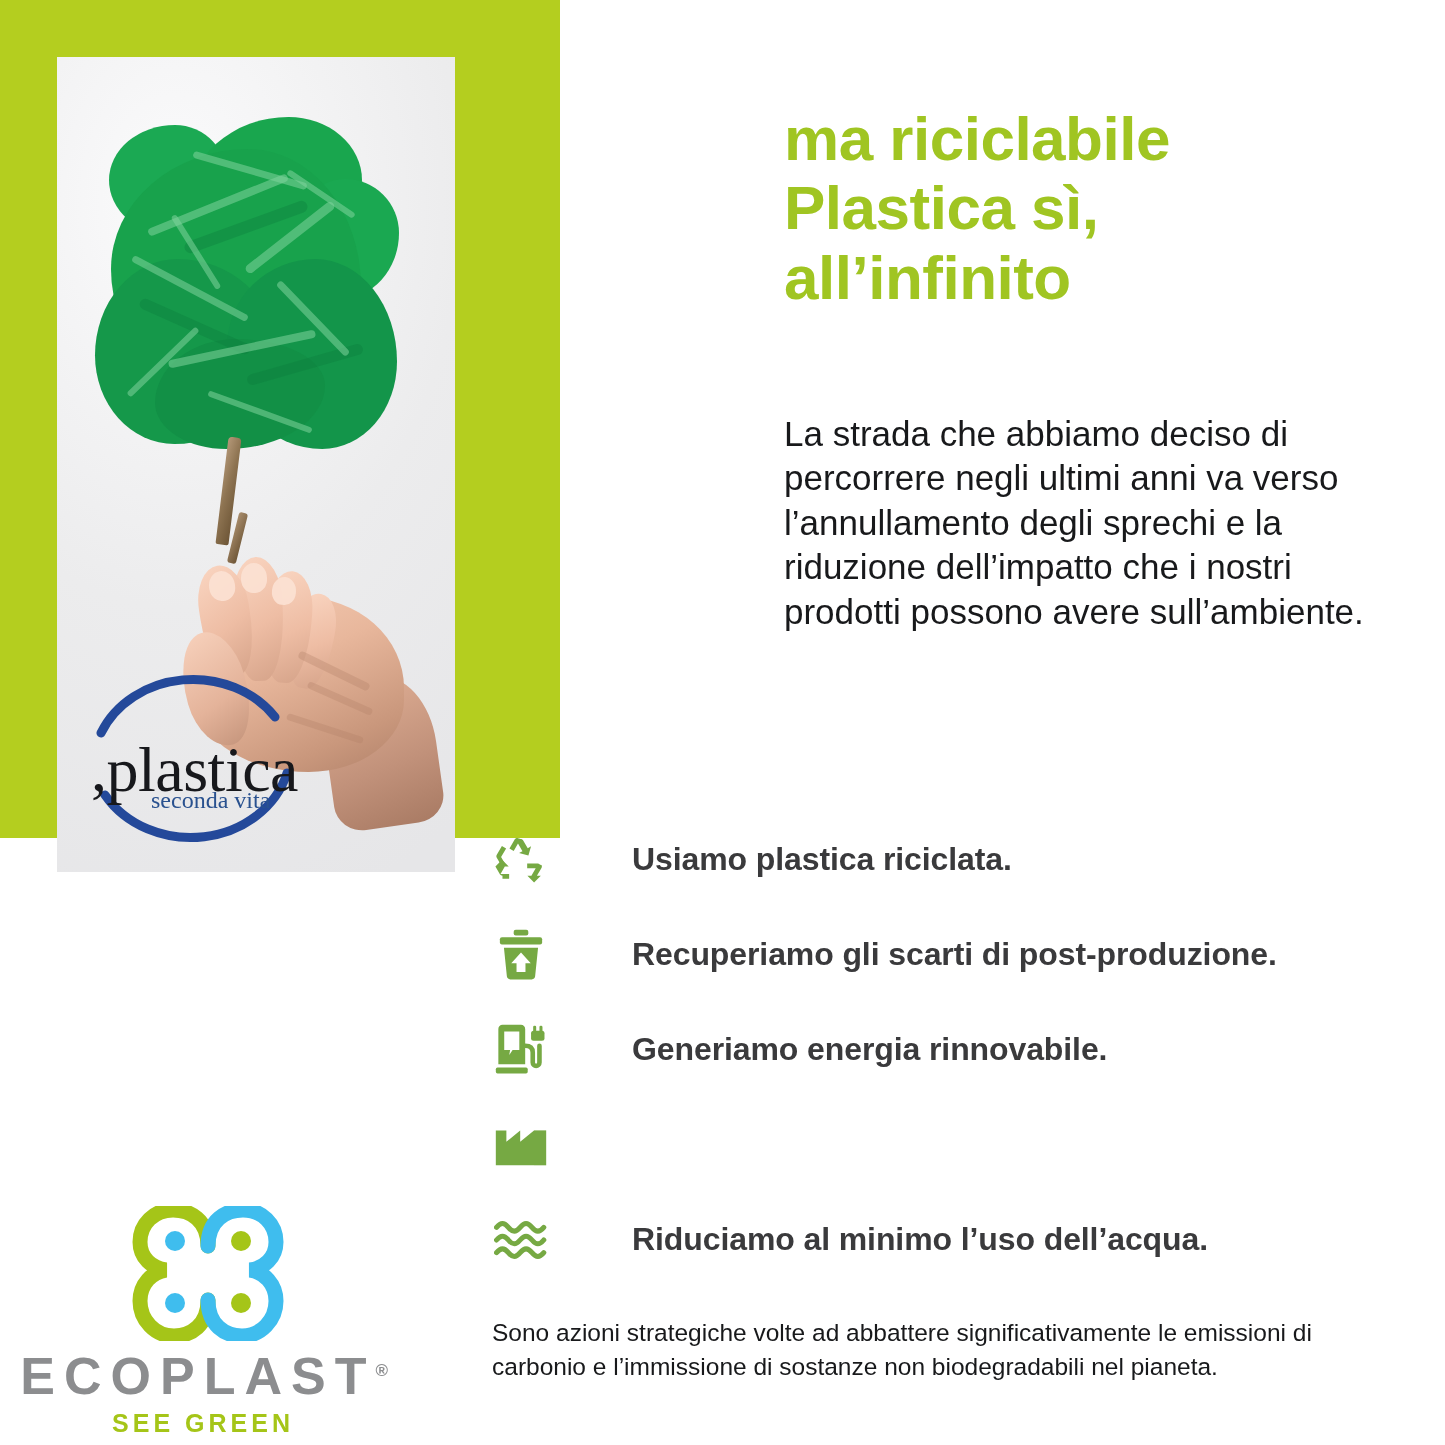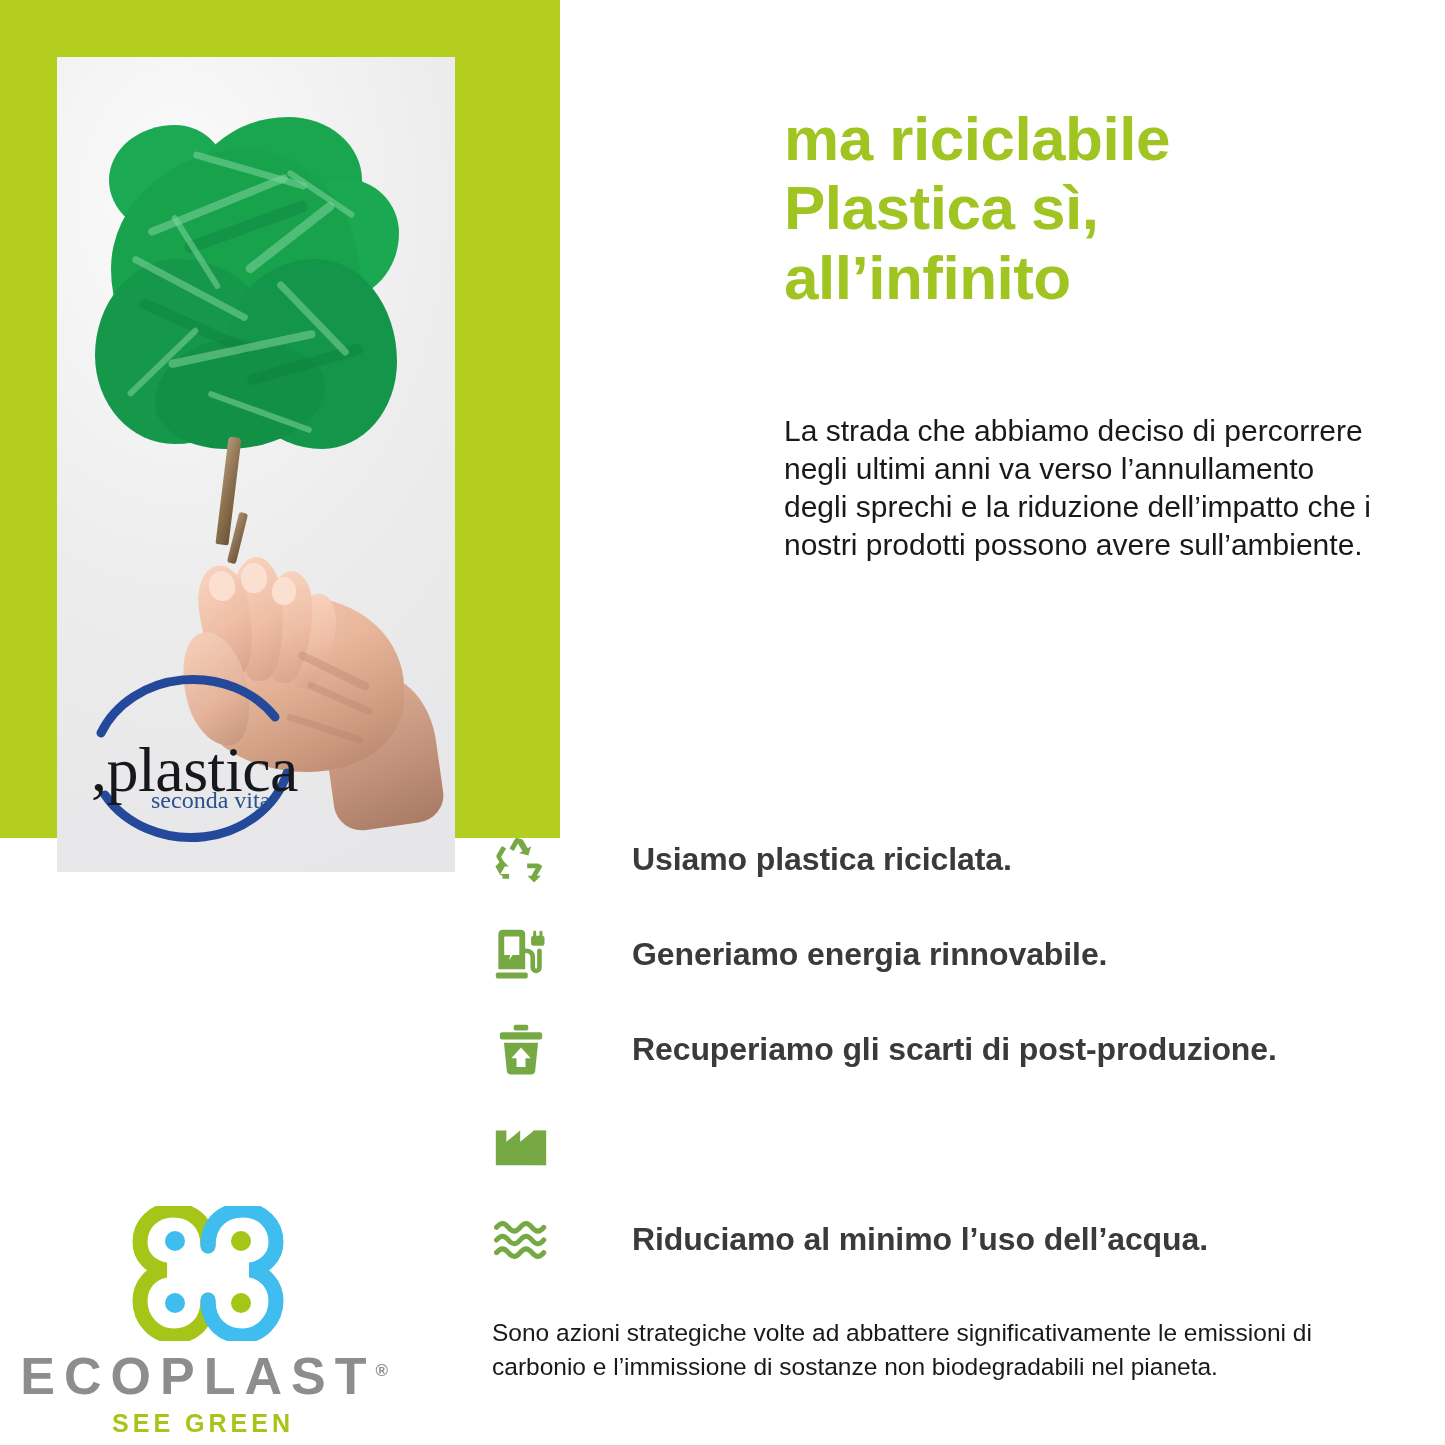--- a/index.html
+++ b/index.html
@@ -137,21 +137,21 @@
   }
 
   
   .headline{
     position:absolute;left:784px;top:104px;width:620px;
     font-size:62px;line-height:1.12;font-weight:bold;
     color:#a0c522;letter-spacing:-.5px;
   }
   .lede{
     position:absolute;left:784px;top:412px;width:600px;
-    font-size:30px;line-height:1.27;color:#18191b;
+    font-size:35px;line-height:1.27;color:#18191b;
   }
 
   
   .bullets{position:absolute;left:492px;top:812px;width:900px;}
   .bullet{
     display:flex;align-items:center;height:95px;
   }
   .bullet .ic{
     width:58px;min-width:58px;height:58px;
     display:flex;align-items:center;justify-content:center;
@@ -261,47 +261,47 @@
           <path d="M57.2 38.1c.7 1.1.7 2.5 0 3.6l-5.6 9.7h4.8l-8.3 8.4-8.2-8.4h4.9l5.3-9.2h-10.5v-6h12.7c1.3 0 2.5.7 3.2 1.8z"></path>
           <path d="M9.2 51.4c-1.3 0-2.5-.7-3.2-1.8l-5.5-9.6 8.2-8.3 8.2 8.3h-4.8l-5.3 9.2 10.6-.1v6H9.2z"></path>
           <path d="M7.6 38.5l-5.4-9.3c-.7-1.1-.7-2.5 0-3.6l6.3-10.9 5.2 3-6.2 10.7 5.4 9.3z"></path>
         </svg>
       </span>
       <span class="txt">Usiamo plastica riciclata.</span>
     </div>
 
     <div class="bullet">
       <span class="ic">
+        <svg width="50" height="52" viewBox="0 0 56 64" fill="#76a943" aria-hidden="true">
+          <rect x="19" y="1" width="18" height="7" rx="2.5"></rect>
+          <rect x="2" y="10" width="52" height="9" rx="2.5"></rect>
+          <path d="M7 23h42l-3.6 35.3c-.2 2.1-2 3.7-4.1 3.7H14.7c-2.1 0-3.9-1.6-4.1-3.7L7 23z"></path>
+          <path d="M28 29l12 13h-6.5v11h-11V42H16l12-13z" fill="#ffffff"></path>
+        </svg>
+      </span>
+      <span class="txt">Recuperiamo gli scarti di post-produzione.</span>
+    </div>
+
+    <div class="bullet">
+      <span class="ic">
         <svg width="54" height="52" viewBox="0 0 64 62" fill="#76a943" aria-hidden="true">
           <path d="M5 6c0-2.8 2.2-5 5-5h22c2.8 0 5 2.2 5 5v42H5V6zm7 3v22h18V9H12z"></path>
           <path d="M22.5 11l-9 14h6.5l-2 12 10-15h-6.8l1.3-11z" fill="#ffffff"></path>
           <rect x="2" y="52" width="38" height="7" rx="2"></rect>
           <path d="M37 26c6 0 9 2.5 9 8v12c0 2.2 1.8 4 4 4s4-1.8 4-4V26" fill="none" stroke="#76a943" stroke-width="5.5" stroke-linecap="round"></path>
           <rect x="44" y="8" width="16" height="12" rx="3"></rect>
           <rect x="46.5" y="2" width="3.6" height="8" rx="1.5"></rect>
           <rect x="54" y="2" width="3.6" height="8" rx="1.5"></rect>
         </svg>
       </span>
       <span class="txt">Generiamo energia rinnovabile.</span>
     </div>
 
     <div class="bullet">
       <span class="ic">
-        <svg width="50" height="52" viewBox="0 0 56 64" fill="#76a943" aria-hidden="true">
-          <rect x="19" y="1" width="18" height="7" rx="2.5"></rect>
-          <rect x="2" y="10" width="52" height="9" rx="2.5"></rect>
-          <path d="M7 23h42l-3.6 35.3c-.2 2.1-2 3.7-4.1 3.7H14.7c-2.1 0-3.9-1.6-4.1-3.7L7 23z"></path>
-          <path d="M28 29l12 13h-6.5v11h-11V42H16l12-13z" fill="#ffffff"></path>
-        </svg>
-      </span>
-      <span class="txt">Recuperiamo gli scarti di post-produzione.</span>
-    </div>
-
-    <div class="bullet">
-      <span class="ic">
         <svg width="52" height="44" viewBox="0 0 64 52" fill="#76a943" aria-hidden="true">
           <path d="M1 51V8h13v14L31 8v14L48 8v43H1z"></path>
           <path d="M48 8h15v43H48z"></path>
         </svg>
       </span>
     </div>
 
     <div class="bullet">
       <span class="ic">
         <svg width="54" height="42" viewBox="0 0 64 48" fill="none" stroke="#76a943" stroke-width="6" stroke-linecap="round" stroke-linejoin="round" aria-hidden="true">

